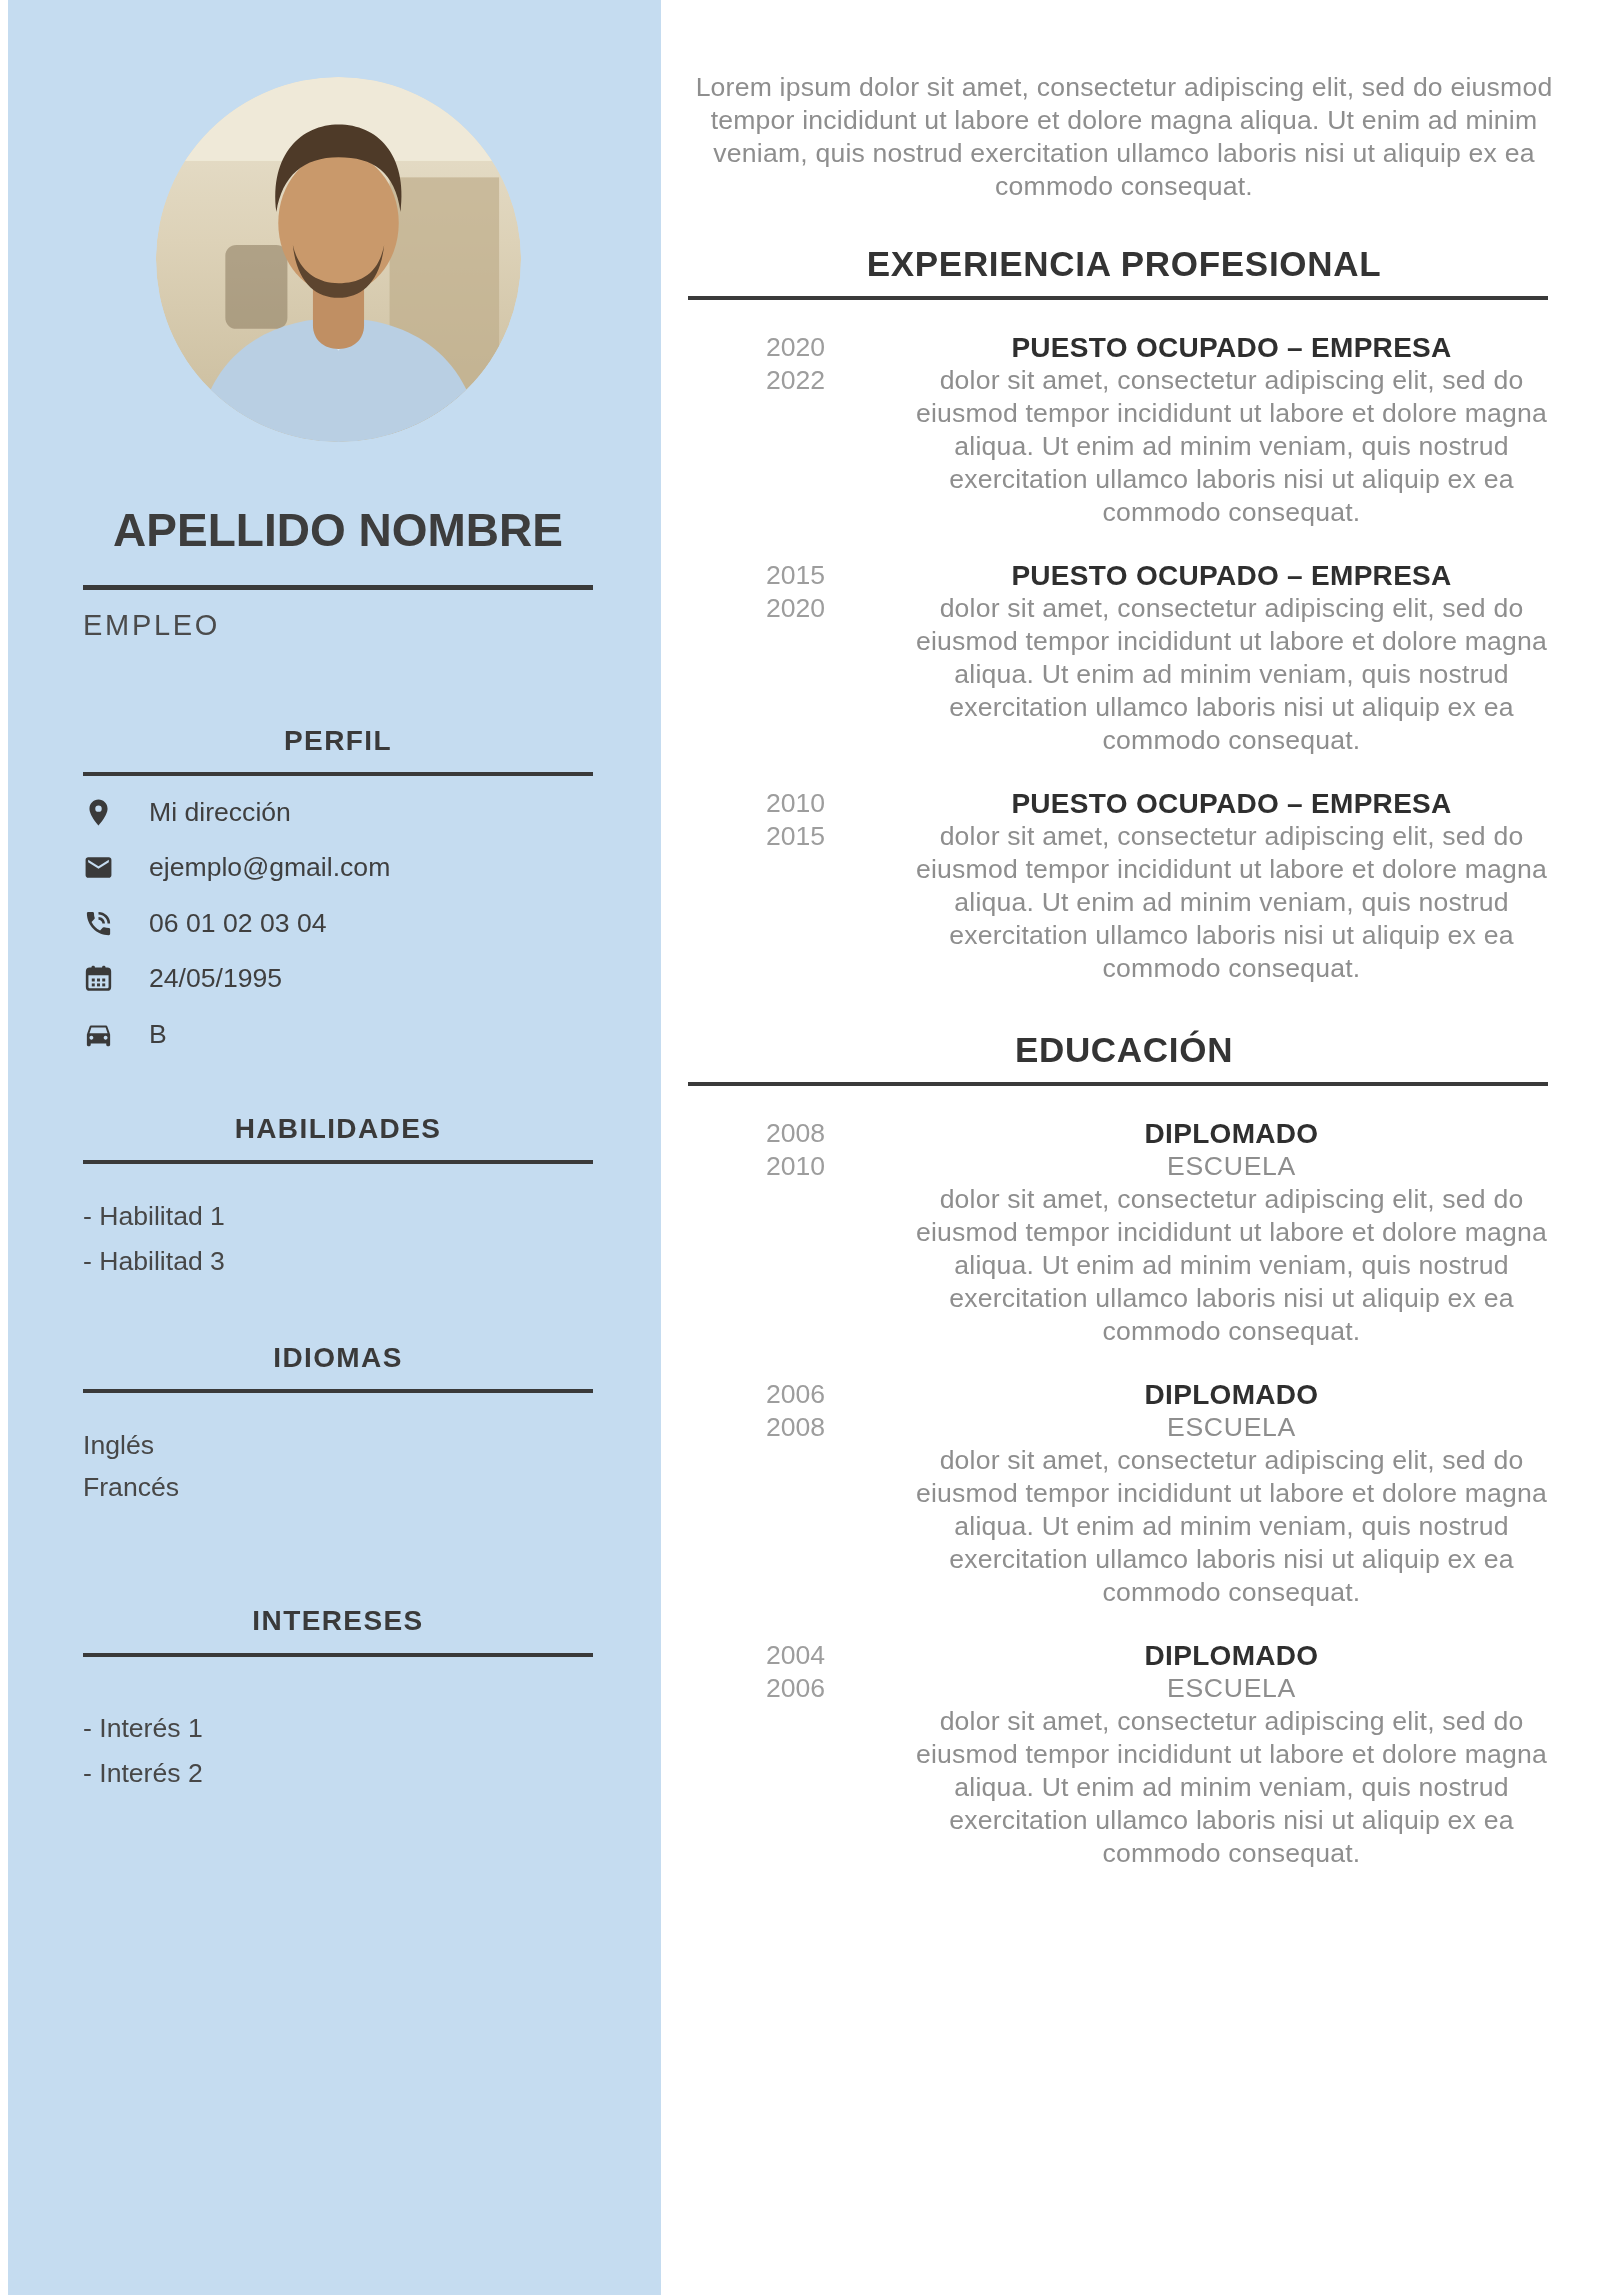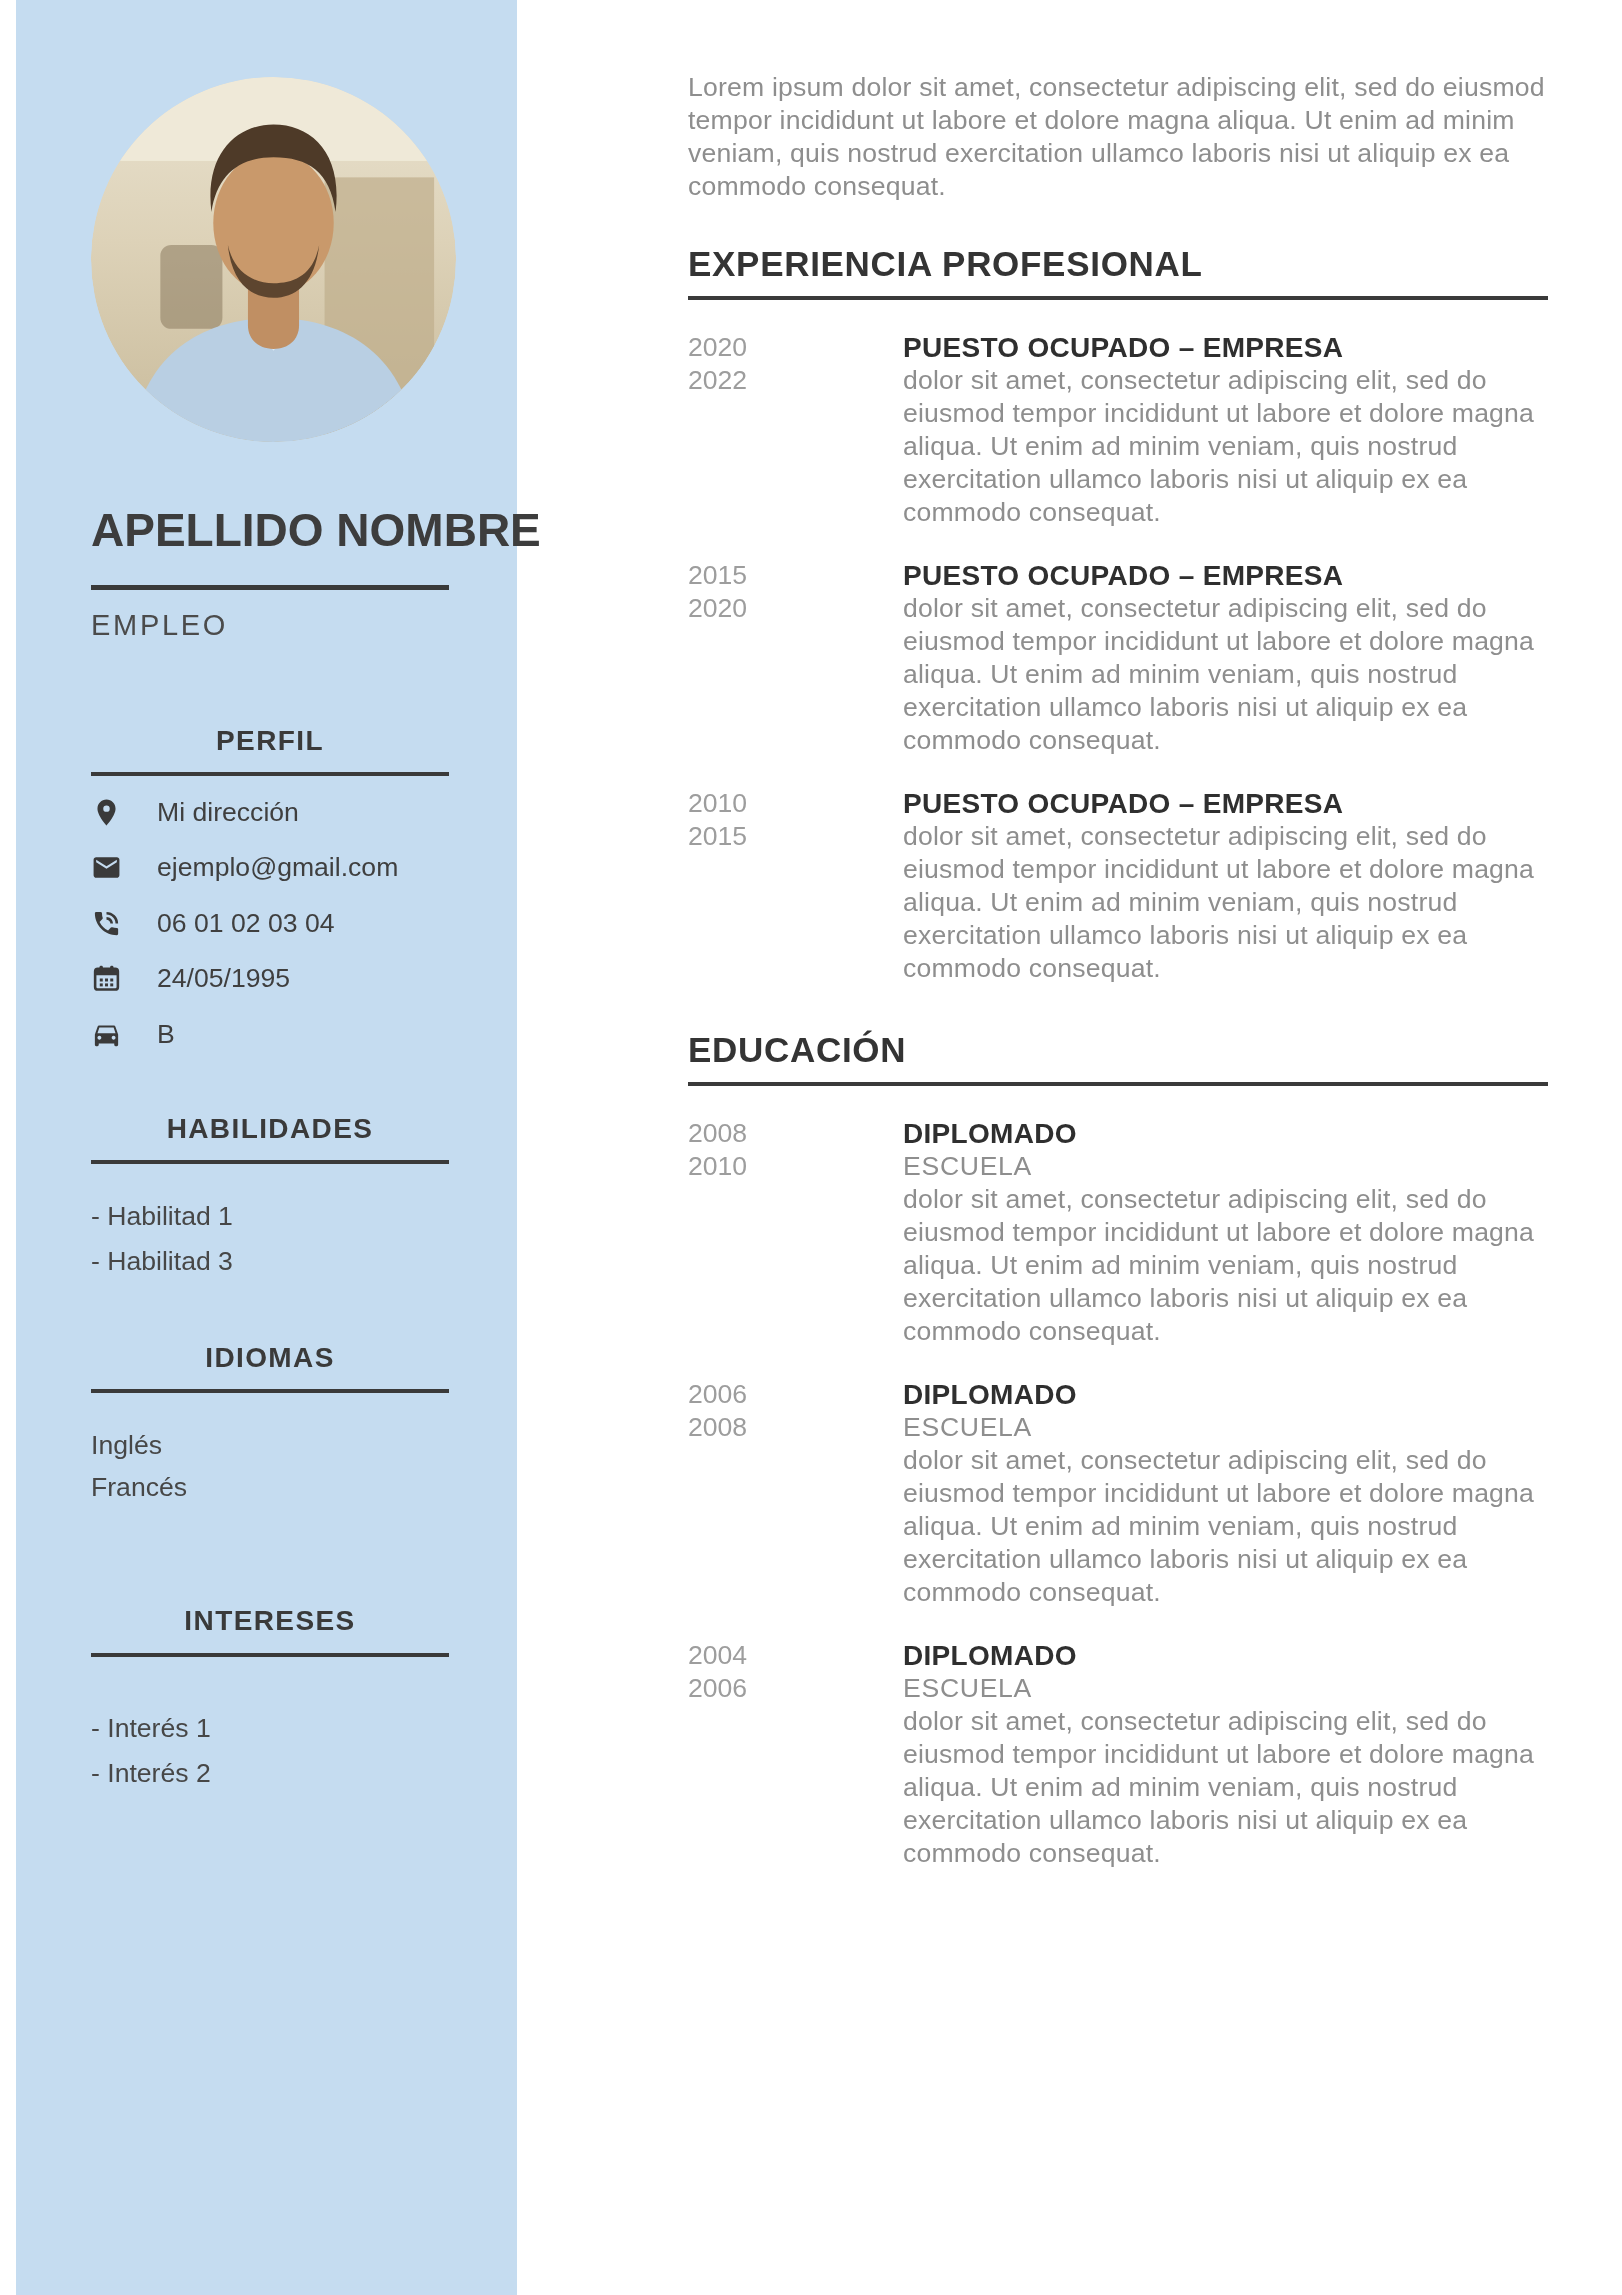--- a/index.html
+++ b/index.html
@@ -2,21 +2,21 @@
 <html style="font-size:11px"><head>
 <meta charset="utf-8">
 <style>
   html,body{margin:0;padding:0;background:#ffffff;}
   .page{
     position:relative;width:1623px;height:2295px;background:#ffffff;
     font-family:"Liberation Sans",sans-serif;overflow:hidden;
   }
   
   .sidebar{
-    position:absolute;left:16px;top:0;width:501px;height:2295px;
+    position:absolute;left:8px;top:0;width:653px;height:2295px;
     background:#c5dcf0;box-sizing:border-box;padding:0 68px 0 75px;
   }
   .photo{
     width:365px;height:365px;border-radius:50%;overflow:hidden;
     margin:77px auto 0;display:block;
   }
   .photo svg{display:block;width:100%;height:100%;}
   .name{
     margin:63px 0 0;text-align:center;font-size:46px;font-weight:800;
     color:#3d3d3d;line-height:51px;letter-spacing:0px;white-space:nowrap;
@@ -37,21 +37,21 @@
   .contact{list-style:none;margin:20.4px 0 0;padding:0;display:flex;flex-direction:column;gap:24.5px;justify-content:flex-end;}
   .contact li{display:flex;align-items:center;height:31px;}
   .cicon{width:31px;height:31px;flex:0 0 31px;margin-right:35px;display:flex;align-items:center;justify-content:center;}
   .cicon svg{width:31px;height:31px;}
   .ctext{font-size:26.6px;color:#3f3f3f;}
   .slist{list-style:none;margin:30px 0 0;padding:0;font-size:26.6px;color:#474747;line-height:45px;}
   .slist.tight{margin-top:31px;line-height:42px;}
   
   .main{
     position:absolute;left:613px;top:0;right:0;bottom:0;
-    box-sizing:border-box;padding:0 63px 16px 75px;
+    box-sizing:border-box;padding:0 63px 16px 75px;text-align:center;
   }
   .intro{
     margin:71px 0 0;font-size:26.6px;line-height:33px;color:#8e8e8e;
     letter-spacing:0.2px;
   }
   .mh{
     margin:40px 0 0;font-size:35px;font-weight:800;color:#343434;
     letter-spacing:0.7px;line-height:42px;
   }
   .mh.edu{margin-top:44px;}

